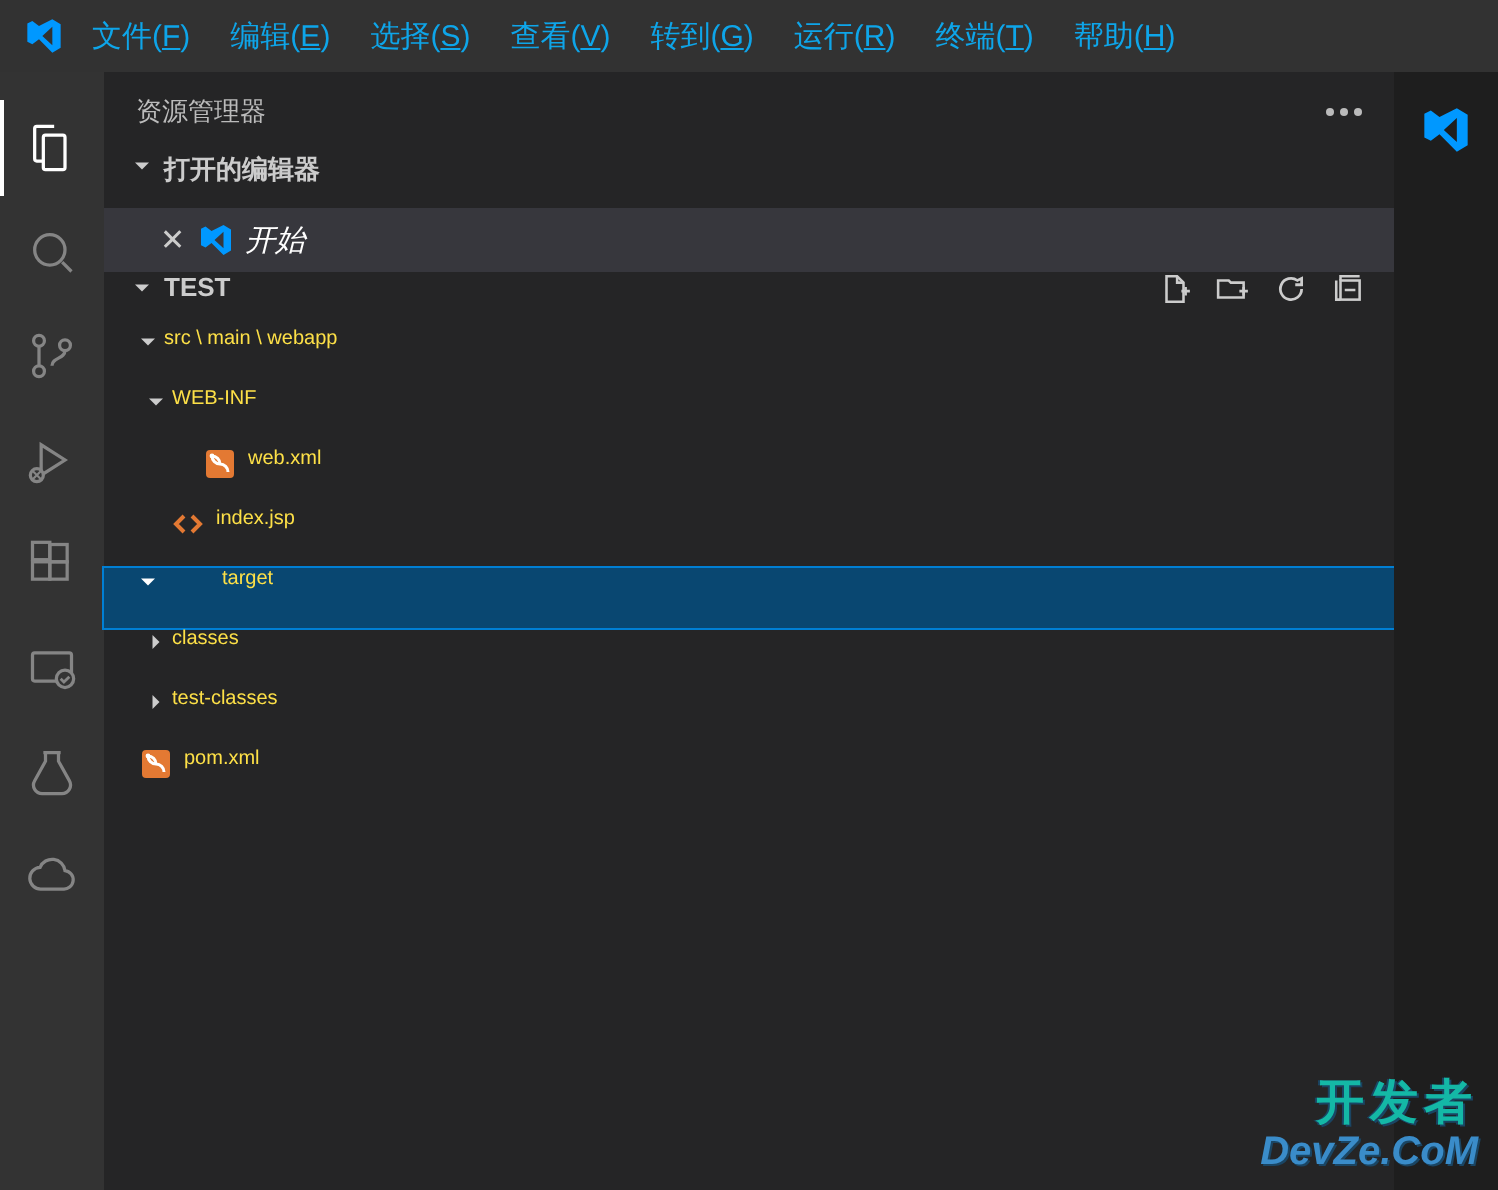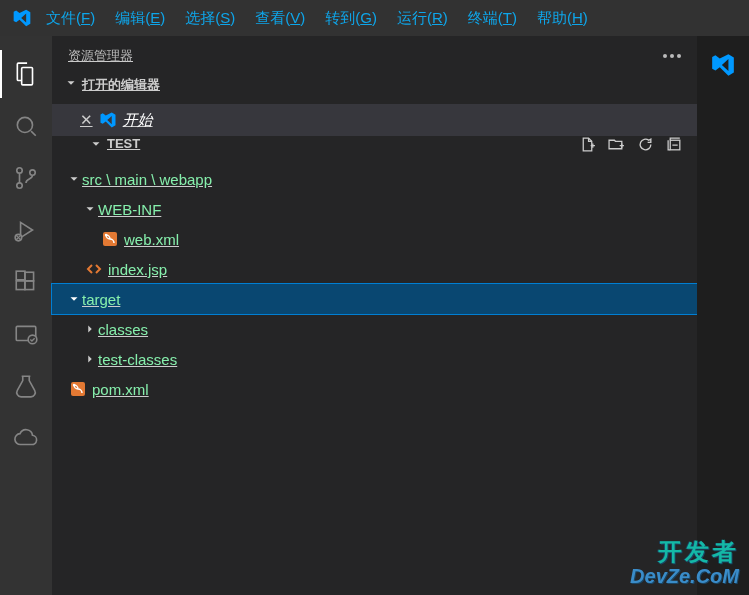--- a/index.html
+++ b/index.html
@@ -69,21 +69,20 @@
       top: 2px;
       bottom: 2px;
       width: 2px;
       background: #ffffff;
     }
     .sidebar {
       flex: 1;
       background: #252526;
       display: flex;
       flex-direction: column;
-      text-decoration: underline;
     }
     .sidebar-header {
       height: 40px;
       display: flex;
       align-items: center;
       justify-content: space-between;
       padding: 0 16px;
       color: #bbbbbb;
       font-size: 13px;
     }
@@ -96,43 +95,42 @@
       padding: 0 6px;
       cursor: pointer;
       font-size: 13px;
       font-weight: 600;
       color: #cccccc;
     }
     .section-header .chevron { margin-right: 4px; }
     .section-header.project {
       font-weight: 700;
       justify-content: space-between;
-      margin-left: 25px;
     }
     .section-actions {
       display: flex;
       gap: 12px;
       padding-right: 8px;
       color: #cccccc;
     }
     .tree {
       display: flex;
       flex-direction: column;
     }
     .tree-item {
       height: 30px;
       display: flex;
-      align-items: center;
       cursor: pointer;
-      font-size: 15px;
-      color: #86efac;
+      font-size: 10px;
+      color: #fde047;
     }
     .tree-item.selected {
       background: #094771;
       outline: 1px solid #007fd4;
+      gap: 29px;
     }
     .tree-item .chevron {
       width: 16px;
       display: flex;
       justify-content: center;
     }
     .tree-item .icon {
       width: 20px;
       display: flex;
       justify-content: center;
@@ -180,21 +178,21 @@
     }
     .watermark .l2 {
       font-size: 20px;
       color: #3a8cc9;
       font-style: italic;
       text-shadow: 1px 1px 0 #1a4563;
       font-weight: 600;
     }
     .pad-0 { padding-left: 12px; }
     .pad-1 { padding-left: 14px; }
-    .pad-2 { padding-left: 30px; }
+    .pad-2 { padding-left: 18px; }
     .pad-file-2 { padding-left: 48px; }
     .pad-file-1 { padding-left: 32px; }
     .pad-file-0 { padding-left: 16px; }
   </style>
 </head>
 <body>
 
 <div class="titlebar">
   <div class="vscode-icon">
     <svg width="20" height="20" viewBox="0 0 24 24">

